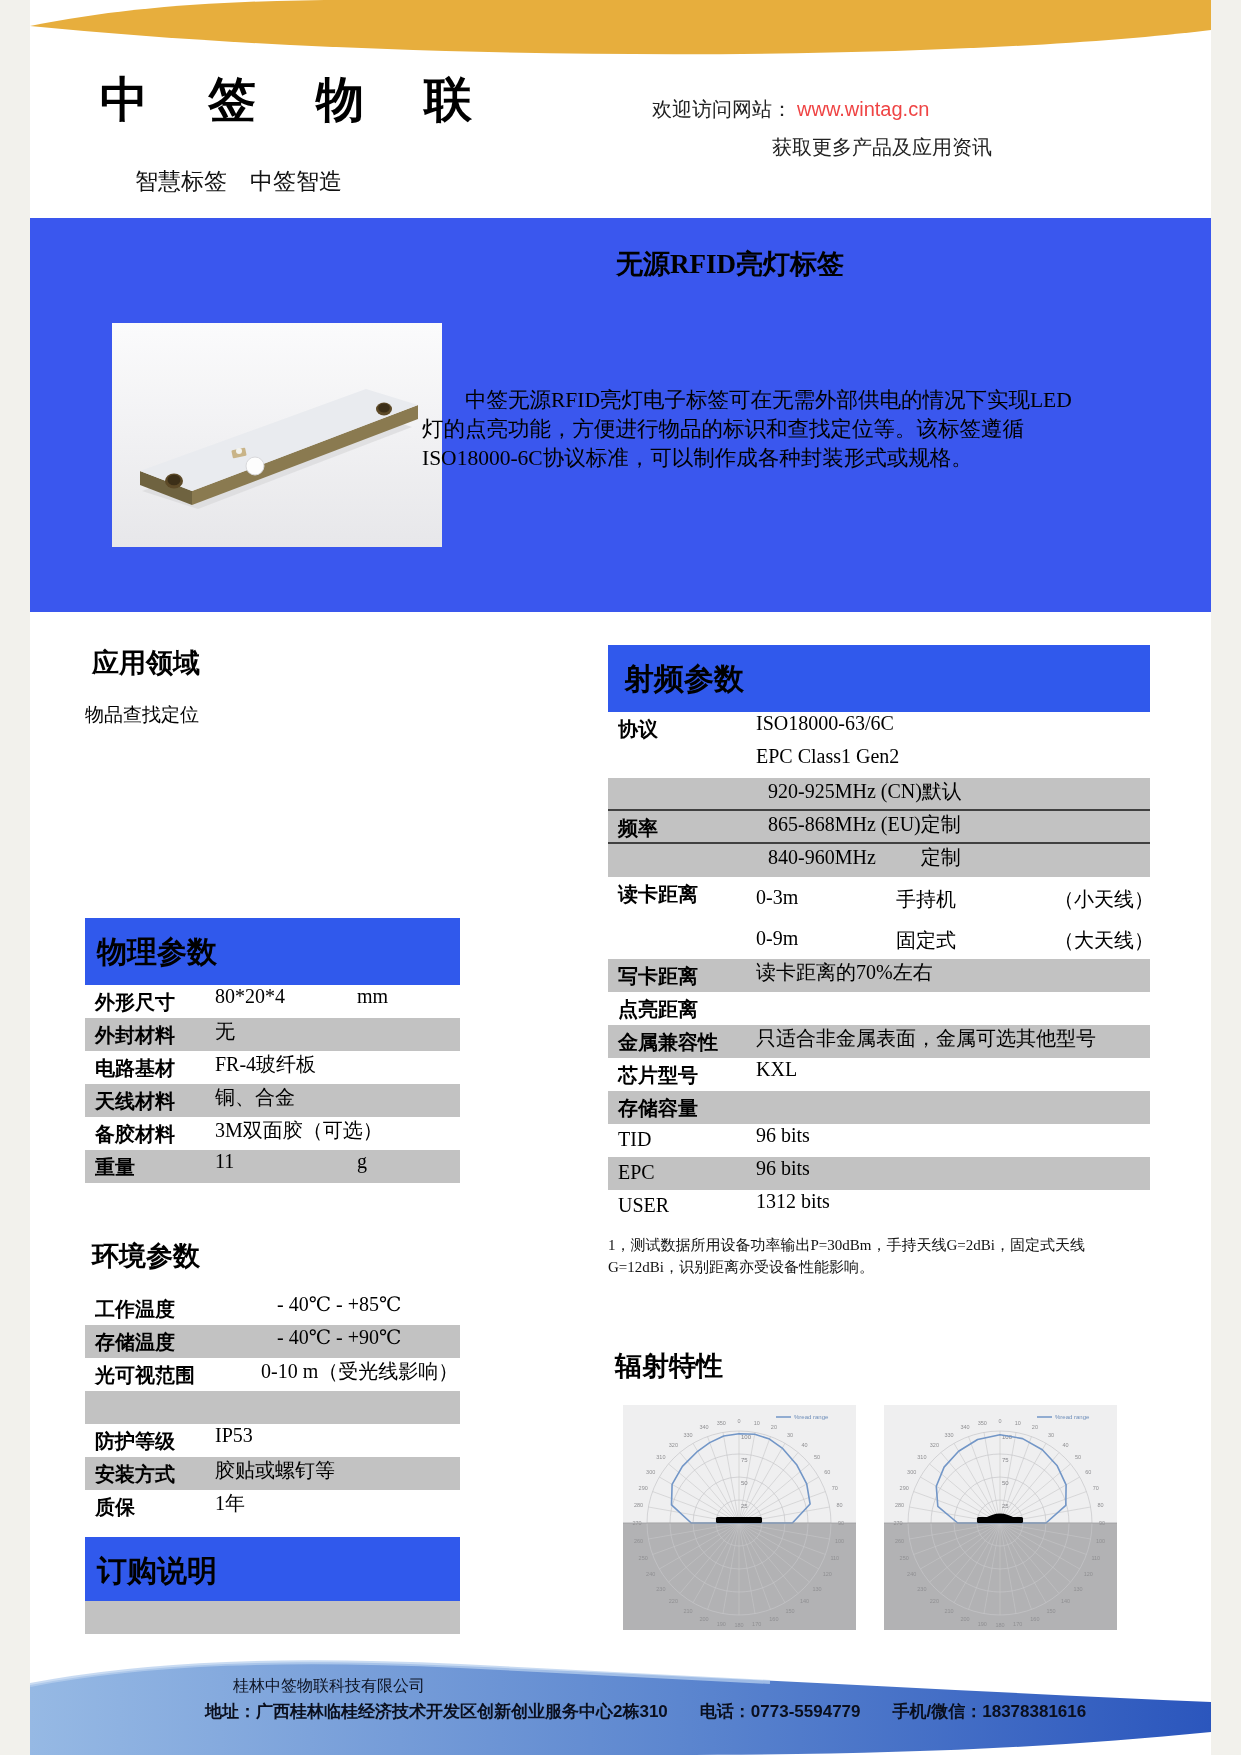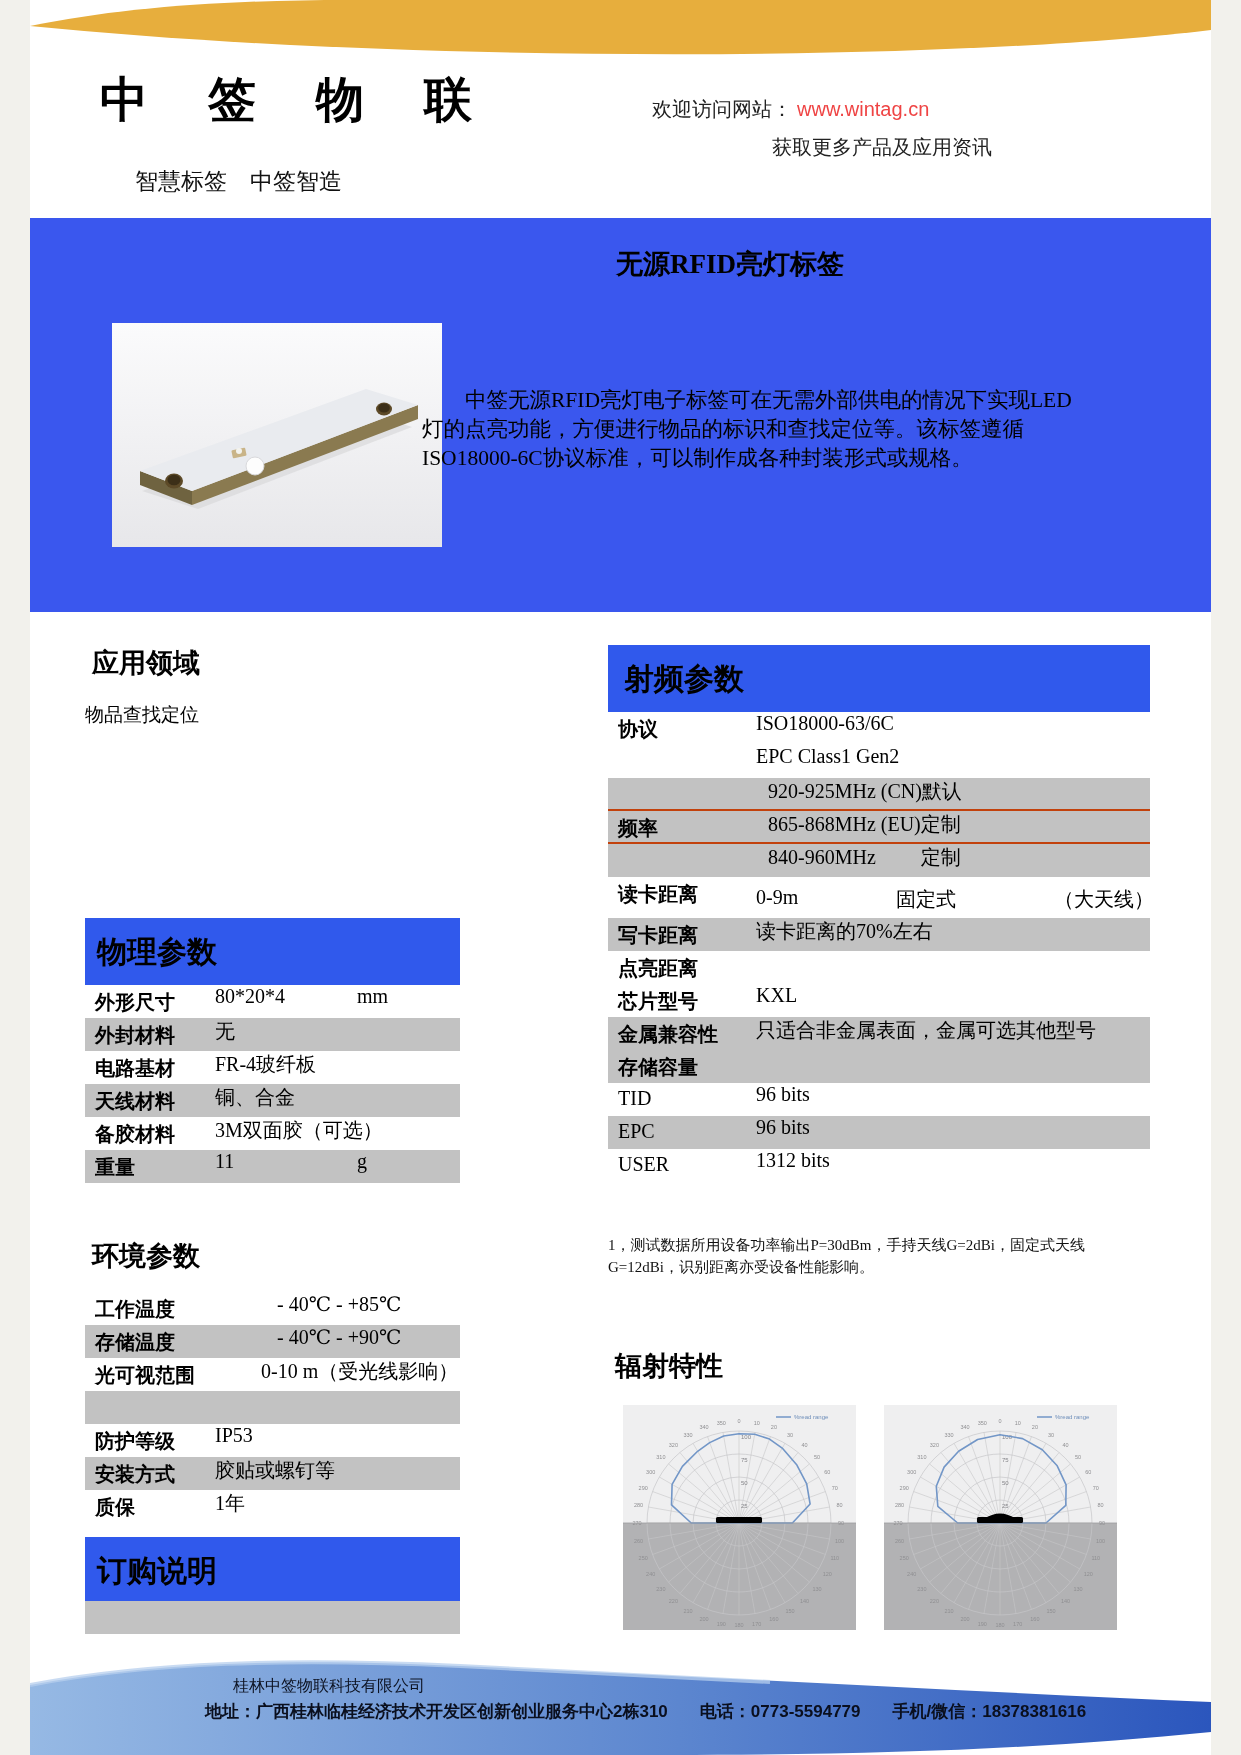--- a/index.html
+++ b/index.html
@@ -36,21 +36,21 @@
   .tlbl{flex:none;padding:4px 0 0 10px;font-weight:bold;box-sizing:border-box;white-space:nowrap;}
   .trow.plain .tlbl{font-weight:normal;}
   .tvals{flex:1;min-width:0;}
   .tline{display:flex;white-space:nowrap;}
   .tline span{display:inline-block;}
   .ltab .tlbl{width:130px;}
   .ltab .c0{width:142px;flex:none;}
   .rftab .tlbl{width:148px;}
   .rftab .c0{width:140px;flex:none;}
   .rftab .c1{width:158px;flex:none;}
-  .trow.sep{border-bottom:2px solid #c2410c;}
+  .trow.sep{border-bottom:2px solid #404040;}
   .trow.ind .c0{padding-left:12px;}
   .trow.indent .c0{padding-left:62px;}
   .trow.indent2 .c0{padding-left:46px;}
   .trow.tall .tline{padding-top:9px;padding-bottom:5px;}
 
   .note{font-size:15px;line-height:22px;color:#111;}
 
   
   .foot-company{left:203px;top:1676px;font-size:16px;color:#0d1322;font-family:"Liberation Sans","DejaVu Sans",sans-serif;z-index:3;}
   .foot-line{left:175px;top:1700px;font-size:17px;font-weight:bold;color:#0a0f1e;font-family:"Liberation Sans","DejaVu Sans",sans-serif;z-index:3;white-space:nowrap;}
@@ -259,50 +259,55 @@
         <div class="tvals">
           <div class="tline">
             <span class="c0">840-960MHz　　 定制</span>
           </div>
         </div>
       </div>
       <div class="trow tall">
         <span class="tlbl">读卡距离</span>
         <div class="tvals">
           <div class="tline">
+            <span class="c0">0-3m</span>
+            <span class="c1">手持机</span>
+            <span class="c2">（小天线）</span>
+          </div>
+          <div class="tline">
             <span class="c0">0-9m</span>
             <span class="c1">固定式</span>
             <span class="c2">（大天线）</span>
           </div>
         </div>
       </div>
       <div class="trow shade">
         <span class="tlbl">写卡距离</span>
         <div class="tvals">
           <div class="tline">
             <span class="c0">读卡距离的70%左右</span>
           </div>
         </div>
       </div>
       <div class="trow">
         <span class="tlbl">点亮距离</span>
       </div>
+      <div class="trow shade">
+        <span class="tlbl">金属兼容性</span>
+        <div class="tvals">
+          <div class="tline">
+            <span class="c0">只适合非金属表面，金属可选其他型号</span>
+          </div>
+        </div>
+      </div>
       <div class="trow">
         <span class="tlbl">芯片型号</span>
         <div class="tvals">
           <div class="tline">
             <span class="c0">KXL</span>
-          </div>
-        </div>
-      </div>
-      <div class="trow shade">
-        <span class="tlbl">金属兼容性</span>
-        <div class="tvals">
-          <div class="tline">
-            <span class="c0">只适合非金属表面，金属可选其他型号</span>
           </div>
         </div>
       </div>
       <div class="trow shade">
         <span class="tlbl">存储容量</span>
         <div class="tvals">
           <div class="tline">
             <span class="c0"></span>
           </div>
         </div>

